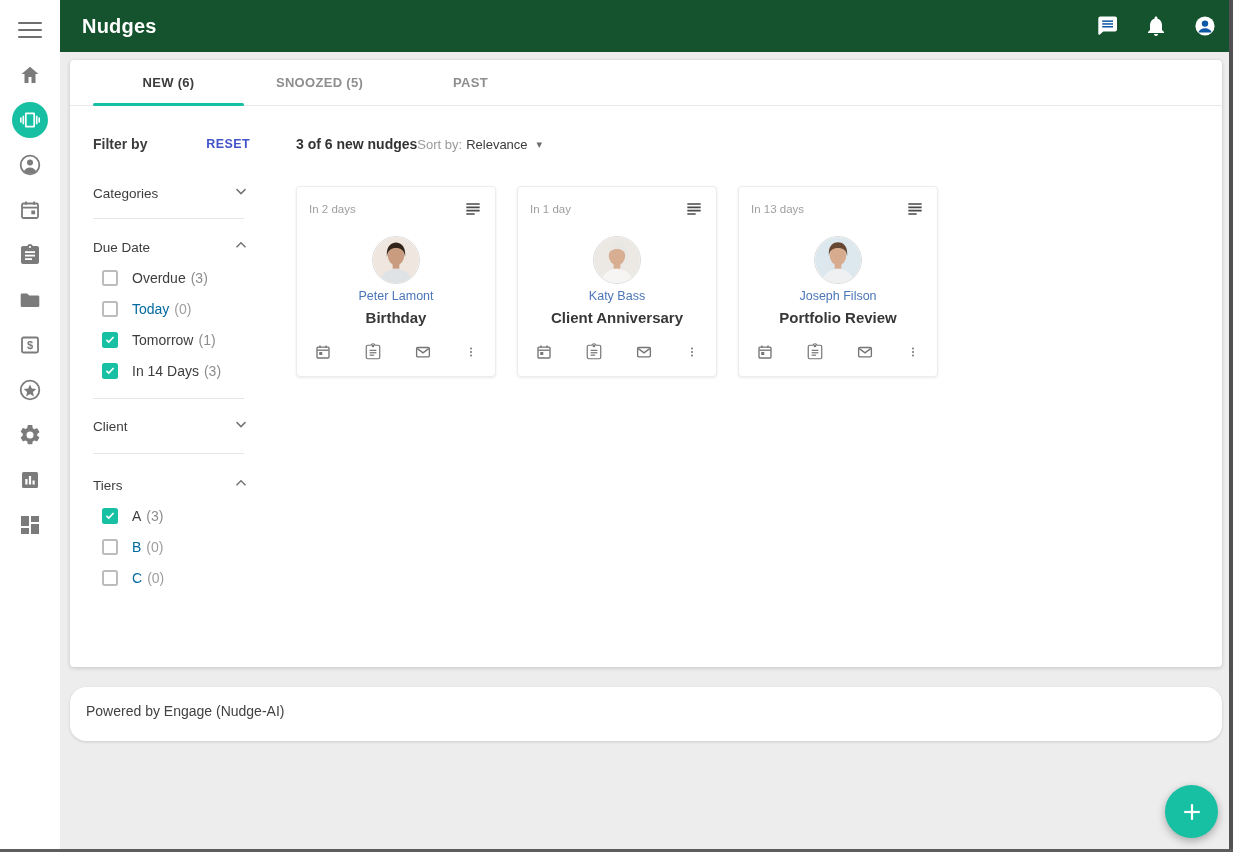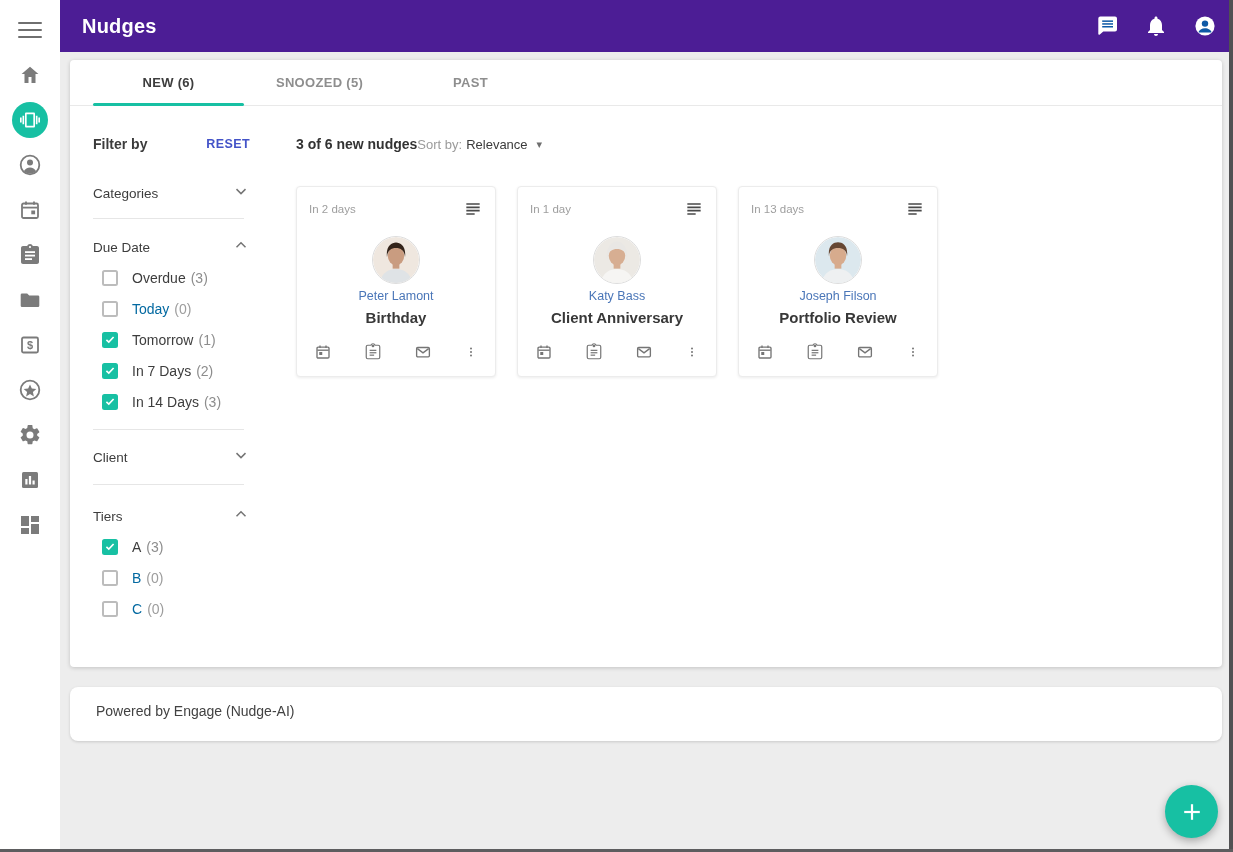--- a/index.html
+++ b/index.html
@@ -19,21 +19,21 @@
   .hamburger { position:absolute; left:18px; top:17px; width:24px; height:18px; cursor:pointer; }
   .hamburger span { display:block; height:2px; background:#6f6f6f; margin:5px 0; border-radius:1px; }
   .rail-nav { position:absolute; top:52px; left:0; width:60px; }
   .rail-item { height:45px; display:flex; align-items:center; justify-content:center; cursor:pointer; }
   .rail-item svg { width:24px; height:24px; }
   .rail-icon { color:#7b7b7b; }
   .rail-active-circle { width:36px; height:36px; border-radius:50%; background:#17c0a3; display:flex; align-items:center; justify-content:center; }
   .rail-active-circle svg { width:20px; height:20px; }
 
   
-  .header { position:absolute; left:60px; top:0; right:0; height:52px; background:#4c1d95; display:flex; align-items:center; padding:0 16px 0 22px; z-index:4; }
+  .header { position:absolute; left:60px; top:0; right:0; height:52px; background:#14532d; display:flex; align-items:center; padding:0 16px 0 22px; z-index:4; }
   .header-title { color:#ffffff; font-size:20px; font-weight:bold; letter-spacing:.2px; }
   .header-spacer { flex:1; }
   .header-actions { display:flex; align-items:center; gap:25px; }
   .header-ic { width:24px; height:24px; cursor:pointer; }
 
   
   .panel { position:absolute; left:70px; top:60px; width:1152px; height:607px; background:#fff; border-radius:4px; box-shadow:0 1px 4px rgba(0,0,0,.18); }
   .tabs { position:relative; height:46px; border-bottom:1px solid #e9e9e9; display:flex; padding-left:23px; }
   .tab { width:151px; display:flex; align-items:center; justify-content:center; font-size:13px; font-weight:bold; letter-spacing:.3px; color:#8e8e8e; cursor:pointer; }
   .tab.active { color:#3d3d3d; }
@@ -83,21 +83,21 @@
   .notes-ic { width:20px; height:20px; color:#4a4a4a; cursor:pointer; }
   .avatar { width:48px; height:48px; border-radius:50%; overflow:hidden; margin:17px auto 0; border:1px solid #ddd; }
   .avatar svg { display:block; width:100%; height:100%; }
   .client-name { display:block; text-align:center; font-size:12.5px; color:#4a76b8; margin-top:5px; text-decoration:none; cursor:pointer; }
   .card-title { text-align:center; font-size:15px; font-weight:bold; color:#383838; margin-top:6px; }
   .card-actions { display:flex; justify-content:space-between; align-items:center; margin-top:17px; padding:0 5px; }
   .act-ic { width:18px; height:18px; color:#757575; cursor:pointer; }
   .act-ic.dots { width:14px; }
 
   
-  .footer { position:absolute; left:70px; top:687px; width:1152px; height:54px; background:#fff; border-radius:8px; box-shadow:0 1px 3px rgba(0,0,0,.15); padding:15px 26px; }
+  .footer { position:absolute; left:70px; top:687px; width:1152px; height:54px; background:#fff; border-radius:16px; box-shadow:0 1px 3px rgba(0,0,0,.15); padding:15px 16px; }
   .footer-text { font-size:14px; color:#424242; }
 
   
   .fab { position:absolute; left:1165px; top:785px; width:53px; height:53px; border-radius:50%; background:#17c0a3; box-shadow:0 3px 8px rgba(0,0,0,.3); display:flex; align-items:center; justify-content:center; cursor:pointer; z-index:20; }
   .fab svg { width:22px; height:22px; color:#fff; }
 </style>
 </head>
 <body>
 
 <div class="rail">
@@ -262,29 +262,20 @@
             </span>
           <span class="opt-label">Tomorrow</span>
           <span class="opt-count">(1)</span>
         </label>
         <label class="opt">
           <span class="cb checked">
               <svg viewBox="0 0 16 16" fill="none" stroke="#ffffff" stroke-width="2.2">
                 <polyline points="3.2,8.4 6.4,11.4 12.8,4.6"></polyline>
               </svg>
             </span>
-          <span class="opt-label">In 7 Days</span>
-          <span class="opt-count">(2)</span>
-        </label>
-        <label class="opt">
-          <span class="cb checked">
-              <svg viewBox="0 0 16 16" fill="none" stroke="#ffffff" stroke-width="2.2">
-                <polyline points="3.2,8.4 6.4,11.4 12.8,4.6"></polyline>
-              </svg>
-            </span>
           <span class="opt-label">In 14 Days</span>
           <span class="opt-count">(3)</span>
         </label>
       </div>
       <hr class="fdivider mt-div2">
 
       <div class="sec-row mt-client">
         <span class="sec-label">Client</span>
         <span class="sec-chevron">
           <svg viewBox="0 0 24 24" fill="none" stroke="currentColor" stroke-width="2">

